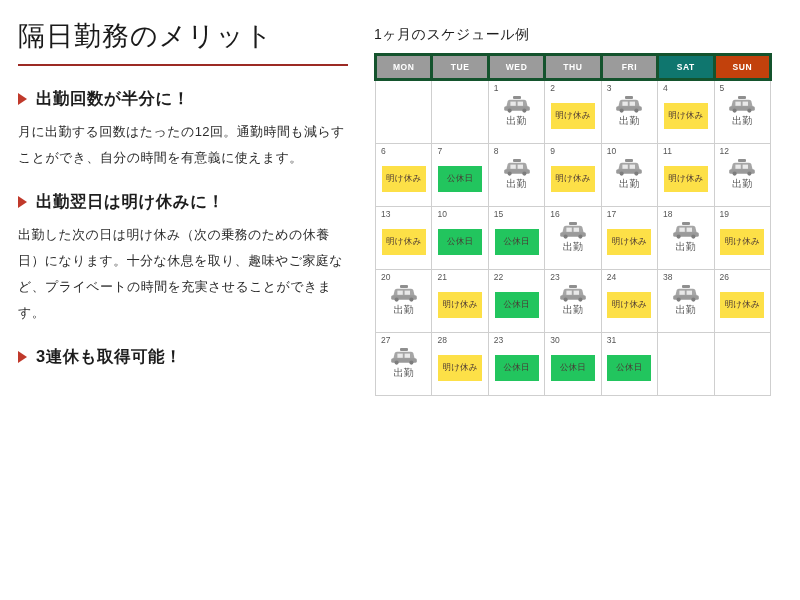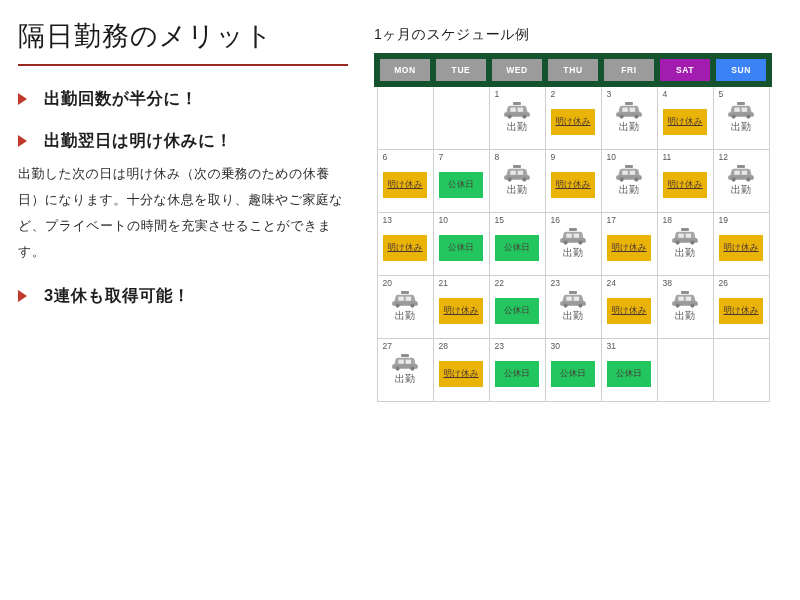--- a/index.html
+++ b/index.html
@@ -36,21 +36,21 @@
   #title-rule {
     width: 330px;
     height: 2px;
     background: #9c2a24;
     margin-bottom: 22px;
   }
   .block { margin-bottom: 20px; }
   .block-head {
     display: flex;
     align-items: center;
-    gap: 17px;
+    gap: 9px;
     margin-bottom: 9px;
   }
   .tri {
     width: 0; height: 0;
     border-left: 9px solid #c0392b;
     border-top: 6px solid transparent;
     border-bottom: 6px solid transparent;
   }
   .block-head-text {
     font-size: 16.5px;
@@ -82,25 +82,25 @@
     border-collapse: collapse;
     width: 398px;
     table-layout: fixed;
   }
   table.cal th {
     height: 20px;
     font-size: 8.5px;
     font-weight: bold;
     color: #ffffff;
     background: #9b9b9b;
-    border: 6px solid #14532d;
+    border: 3px solid #14532d;
     letter-spacing: 0.6px;
   }
-  table.cal th.sat { background: #a21caf; margin-top: 48px; }
-  table.cal th.sun { background: #3b82f6; }
+  table.cal th.sat { background: #0f766e; margin-top: 48px; }
+  table.cal th.sun { background: #c2410c; }
   table.cal td {
     border: 1px solid #cfcfcf;
     vertical-align: top;
     height: 62px;
     width: 56.8px;
     padding: 0;
     background: #ffffff;
   }
   .daynum {
     font-size: 8.5px;
@@ -135,38 +135,39 @@
     width: 44px;
     height: 26px;
     display: flex;
     align-items: center;
     justify-content: center;
     font-size: 8.5px;
     color: #4a3634;
     margin-top: 8px;
     letter-spacing: 0.2px;
   }
-  .tag.akeyasumi { background: #eab308; text-decoration: underline; }
+  .tag.akeyasumi { background: #fde047; }
   .tag.koukyu   { background: #22c55e; }
   .empty { height: 48px; }
 </style>
 </head>
 <body>
 
 <div id="page">
 
   <div id="left">
     <div id="title">隔日勤務のメリット</div>
     <div id="title-rule"></div>
 
     <div class="block">
       <div class="block-head">
         <span class="tri"></span>
         <span class="block-head-text">出勤回数が半分に！</span>
       </div>
+      <div class="block-body">月に出勤する回数はたったの12回。通勤時間も減らすことができ、自分の時間を有意義に使えます。</div>
     </div>
 
     <div class="block">
       <div class="block-head">
         <span class="tri"></span>
         <span class="block-head-text">出勤翌日は明け休みに！</span>
       </div>
       <div class="block-body">出勤した次の日は明け休み（次の乗務のための休養日）になります。十分な休息を取り、趣味やご家庭など、プライベートの時間を充実させることができます。</div>
     </div>
 

